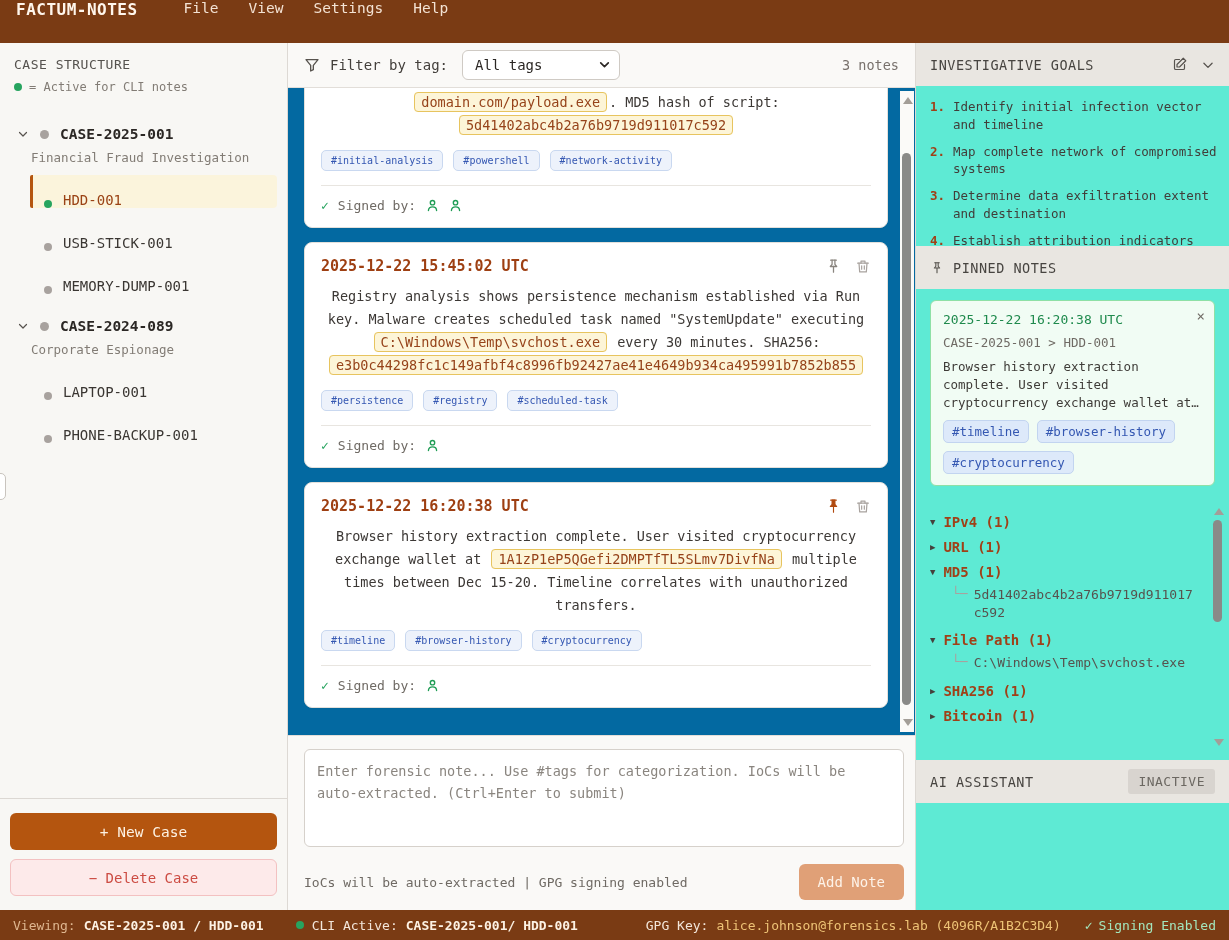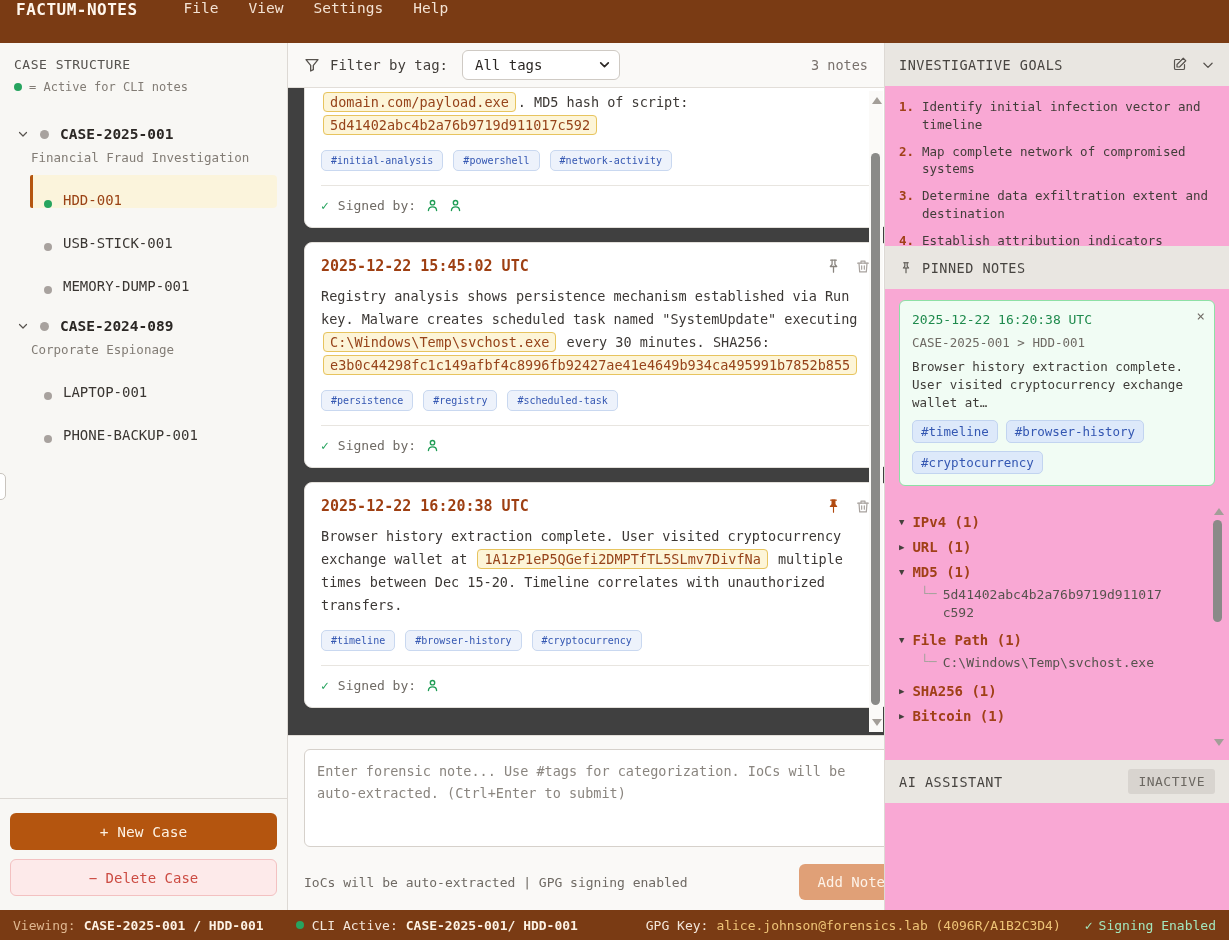--- a/index.html
+++ b/index.html
@@ -35,21 +35,21 @@
   .edge-handle { position:absolute; left:-8px; top:430px; width:14px; height:27px; background:#fff; border:1px solid #c9c4be; border-radius:5px; z-index:4; }
   
   .main { flex:1; min-width:0; display:flex; flex-direction:column; }
   .filterbar { height:45px; flex:none; background:#faf9f7; border-bottom:1px solid #e2ded9; display:flex; align-items:center; padding:0 16px; gap:10px; }
   .funnel { display:flex; }
   .filter-label { font-size:14px; color:#44403c; }
   .sel-wrap { position:relative; margin-left:4px; }
   .sel-wrap select { appearance:none; -webkit-appearance:none; width:158px; height:30px; background:#fff; border:1px solid #cfcac4; border-radius:6px; font-family:inherit; font-size:14px; color:#2b2724; padding:0 28px 0 12px; }
   .sel-chevron { position:absolute; right:9px; top:8px; pointer-events:none; display:flex; }
   .note-count { margin-left:auto; font-size:13.5px; color:#78716c; }
-  .notes-viewport { flex:1; overflow:hidden; position:relative; background:#404040; padding-left:16px; }
+  .notes-viewport { flex:1; overflow:hidden; position:relative; background:#0369a1; padding-left:16px;text-align:center; }
   .note-card { width:584px; background:#fff; border:1px solid #e3e0db; border-radius:8px; padding:14px 16px; margin-bottom:14px; box-shadow:0 1px 2px rgba(0,0,0,.04); }
   .note-card.clipped { margin-top:-36px; padding-top:38px; }
   .note-header { display:flex; align-items:center; margin-bottom:10px; }
   .note-ts { font-weight:bold; font-size:15px; color:#9e3f12; }
   .note-actions { margin-left:auto; display:flex; gap:13px; align-items:center; }
   .icon-btn { display:flex; cursor:pointer; background:none; border:none; padding:0; }
   .note-body { font-size:13.5px; line-height:23px; color:#3c3835; }
   .ioc-chip { background:#fdf5d8; border:1px solid #e7c45f; color:#96431a; border-radius:4px; padding:1px 6px; margin:0 2px; white-space:nowrap; }
   .note-tags { display:flex; flex-wrap:wrap; gap:10px; margin-top:13px; }
   .tag-chip { background:#edf2fb; border:1px solid #c9d8f0; color:#3457b2; border-radius:5px; padding:4px 9px; font-size:10px; cursor:pointer; }
@@ -63,21 +63,21 @@
   .sb-arrow.down { bottom:6px; border-top:7px solid #a39e98; }
   .m-thumb { position:absolute; left:2px; width:9px; top:62px; height:552px; background:#8a8a88; border-radius:5px; }
   
   .composer { flex:none; height:175px; background:#faf9f7; border-top:1px solid #e2ded9; padding:13px 16px; }
   .composer textarea { width:600px; height:98px; background:#fff; border:1px solid #d6d1cb; border-radius:6px; padding:10px 12px; font-family:inherit; font-size:13.5px; line-height:1.65; color:#3c3835; resize:none; }
   .composer textarea::placeholder { color:#8a857f; }
   .composer-row { display:flex; align-items:center; margin-top:13px; width:600px; }
   .composer-hint { font-size:13px; color:#6f6a64; }
   .btn-addnote { margin-left:auto; background:#e0a077; color:#fdf3e9; border:none; border-radius:6px; padding:10px 19px; font-family:inherit; font-size:14px; cursor:pointer; }
   
-  .rightbar { width:345px; flex:none; background:#f9a8d4; border-left:1px solid #ddd9d4; display:flex; flex-direction:column; }
+  .rightbar { width:314px; flex:none; background:#5eead4; border-left:1px solid #ddd9d4; display:flex; flex-direction:column; }
   .r-header { height:43px; flex:none; background:#e9e6e1; display:flex; align-items:center; gap:9px; padding:0 14px; font-size:13.5px; color:#474440; letter-spacing:.5px; }
   .r-right { margin-left:auto; display:flex; gap:14px; align-items:center; }
   .goals-body { height:160px; flex:none; overflow:hidden; padding:12px 12px 0 14px; }
   .goal { display:flex; gap:8px; margin-bottom:9px; font-size:12.5px; line-height:1.42; color:#413d39; }
   .goal-num { color:#a04017; font-weight:bold; flex:none; }
   .pinned-body { height:208px; flex:none; overflow:hidden; padding:11px 14px; }
   .pinned-card { position:relative; background:#f1fcf4; border:1px solid #8ee0a6; border-radius:6px; padding:11px 12px; }
   .pc-close { position:absolute; top:7px; right:9px; color:#6f6a64; font-size:14px; cursor:pointer; background:none; border:none; font-family:inherit; }
   .pc-ts { color:#1f8a4d; font-size:13px; margin-bottom:8px; }
   .pc-path { color:#6f6a64; font-size:12.5px; margin-bottom:8px; }

